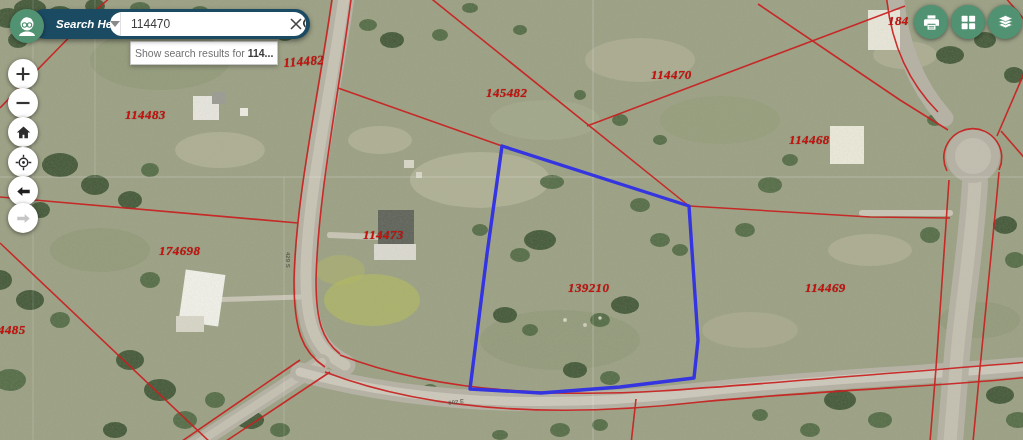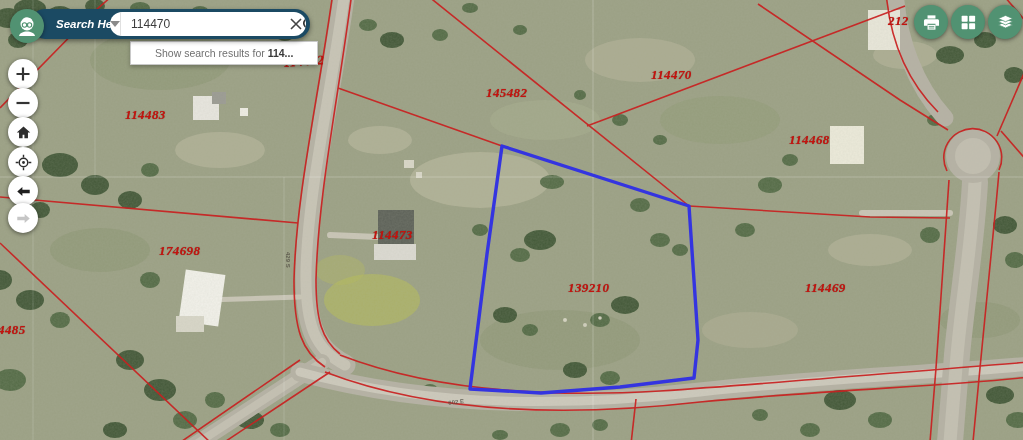--- a/index.html
+++ b/index.html
@@ -26,21 +26,21 @@
       border-right:1px solid #e0e0e0;cursor:pointer;}
   .search-input{border:none;outline:none;flex:1;height:100%;padding:0 4px 0 10px;
       font:12px "Liberation Sans",sans-serif;color:#3c3c3c;background:transparent;}
   .icon-btn{width:24px;height:100%;display:flex;align-items:center;justify-content:center;cursor:pointer;}
   .logo-circle{position:absolute;left:10px;top:9px;width:34px;height:34px;border-radius:50%;
       background:#519272;z-index:21;box-shadow:0 1px 4px rgba(0,0,0,.4);
       display:flex;align-items:center;justify-content:center;cursor:pointer;}
 
   .suggest-box{position:absolute;left:130px;top:41px;z-index:19;background:#fff;
       border:1px solid #c9c9c9;box-shadow:0 2px 4px rgba(0,0,0,.25);
-      padding:5px 24px;font:10.5px "Liberation Sans",sans-serif;color:#707070;
+      padding:5px 4px;font:10.5px "Liberation Sans",sans-serif;color:#707070;
       white-space:nowrap;cursor:pointer;}
   .suggest-box b{color:#3a3a3a;}
 
   
   .circle-btn{position:absolute;width:30px;height:30px;border-radius:50%;background:#fff;
       box-shadow:0 1px 4px rgba(0,0,0,.5);display:flex;align-items:center;justify-content:center;
       z-index:20;cursor:pointer;}
   .green-btn{width:34px;height:34px;background:#519272;}
 </style>
 </head>
@@ -225,25 +225,25 @@
   </svg>
 
   <div id="label-layer">
     <div>
         <span class="parcel-label" style="left: 283px; top: 55px; transform: rotate(-4deg); transform-origin: left top;">114482</span>
         <span class="parcel-label" style="left: 125px; top: 79px; margin-top: 28px;">114483</span>
         <span class="parcel-label" style="left: 486px; top: 85px;">145482</span>
         <span class="parcel-label" style="left: 651px; top: 67px;">114470</span>
         <span class="parcel-label" style="left: 789px; top: 117px; margin-top: 15px;">114468</span>
         <span class="parcel-label" style="left: 159px; top: 243px;">174698</span>
-        <span class="parcel-label" style="left: 363px; top: 227px; margin-left: 9px;">114473</span>
+        <span class="parcel-label" style="left: 363px; top: 227px;">114473</span>
         <span class="parcel-label" style="left: 568px; top: 280px;">139210</span>
         <span class="parcel-label" style="left: 805px; top: 280px;">114469</span>
         <span class="parcel-label" style="left: -2px; top: 322px;">4485</span>
-        <span class="parcel-label" style="left: 888px; top: 13px;">212</span>
+        <span class="parcel-label" style="left: 888px; top: 13px;">184</span>
       </div>
     <div>
         <span class="road-label" style="left: 291px; top: 252px; transform: rotate(90deg); transform-origin: left top;">429 S</span>
         <span class="road-label" style="left: 448px; top: 400px; transform: rotate(-7deg); transform-origin: left top;">602 E</span>
       </div>
   </div>
 
   <div class="logo-circle">
     <svg width="24" height="24" viewBox="0 0 24 24">
       <circle cx="12" cy="10" r="6.5" fill="#fff"></circle>

